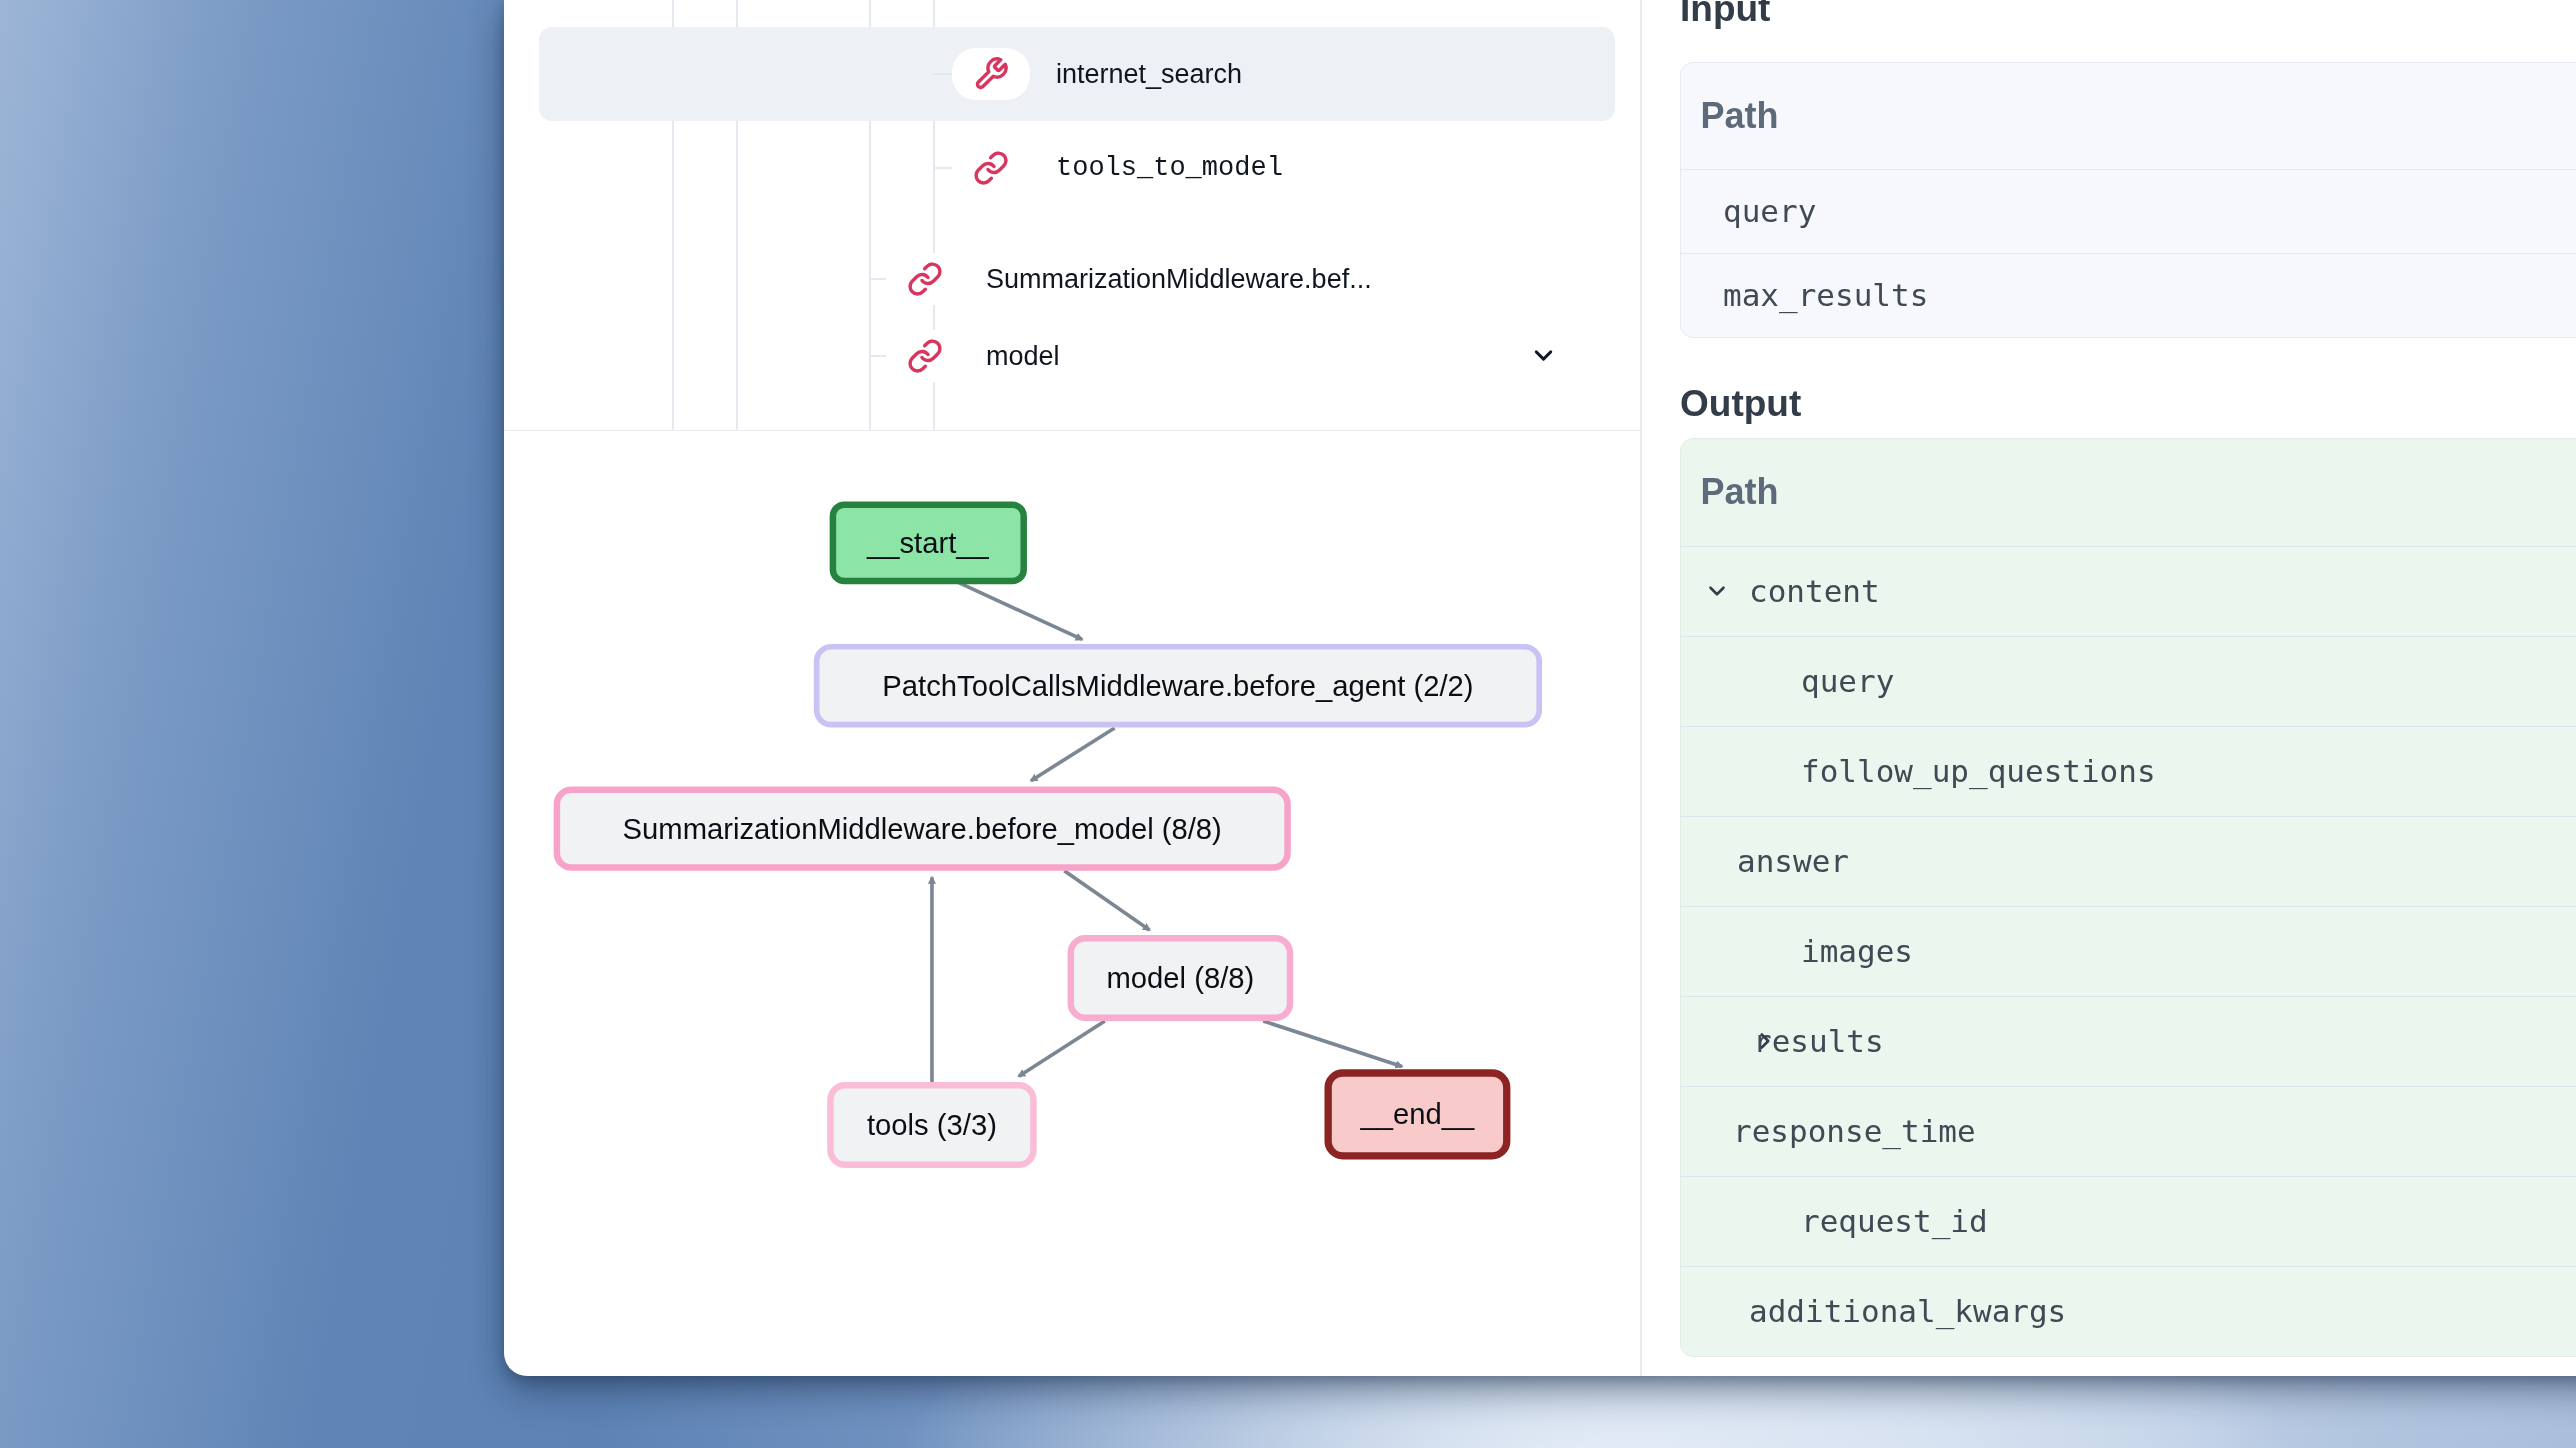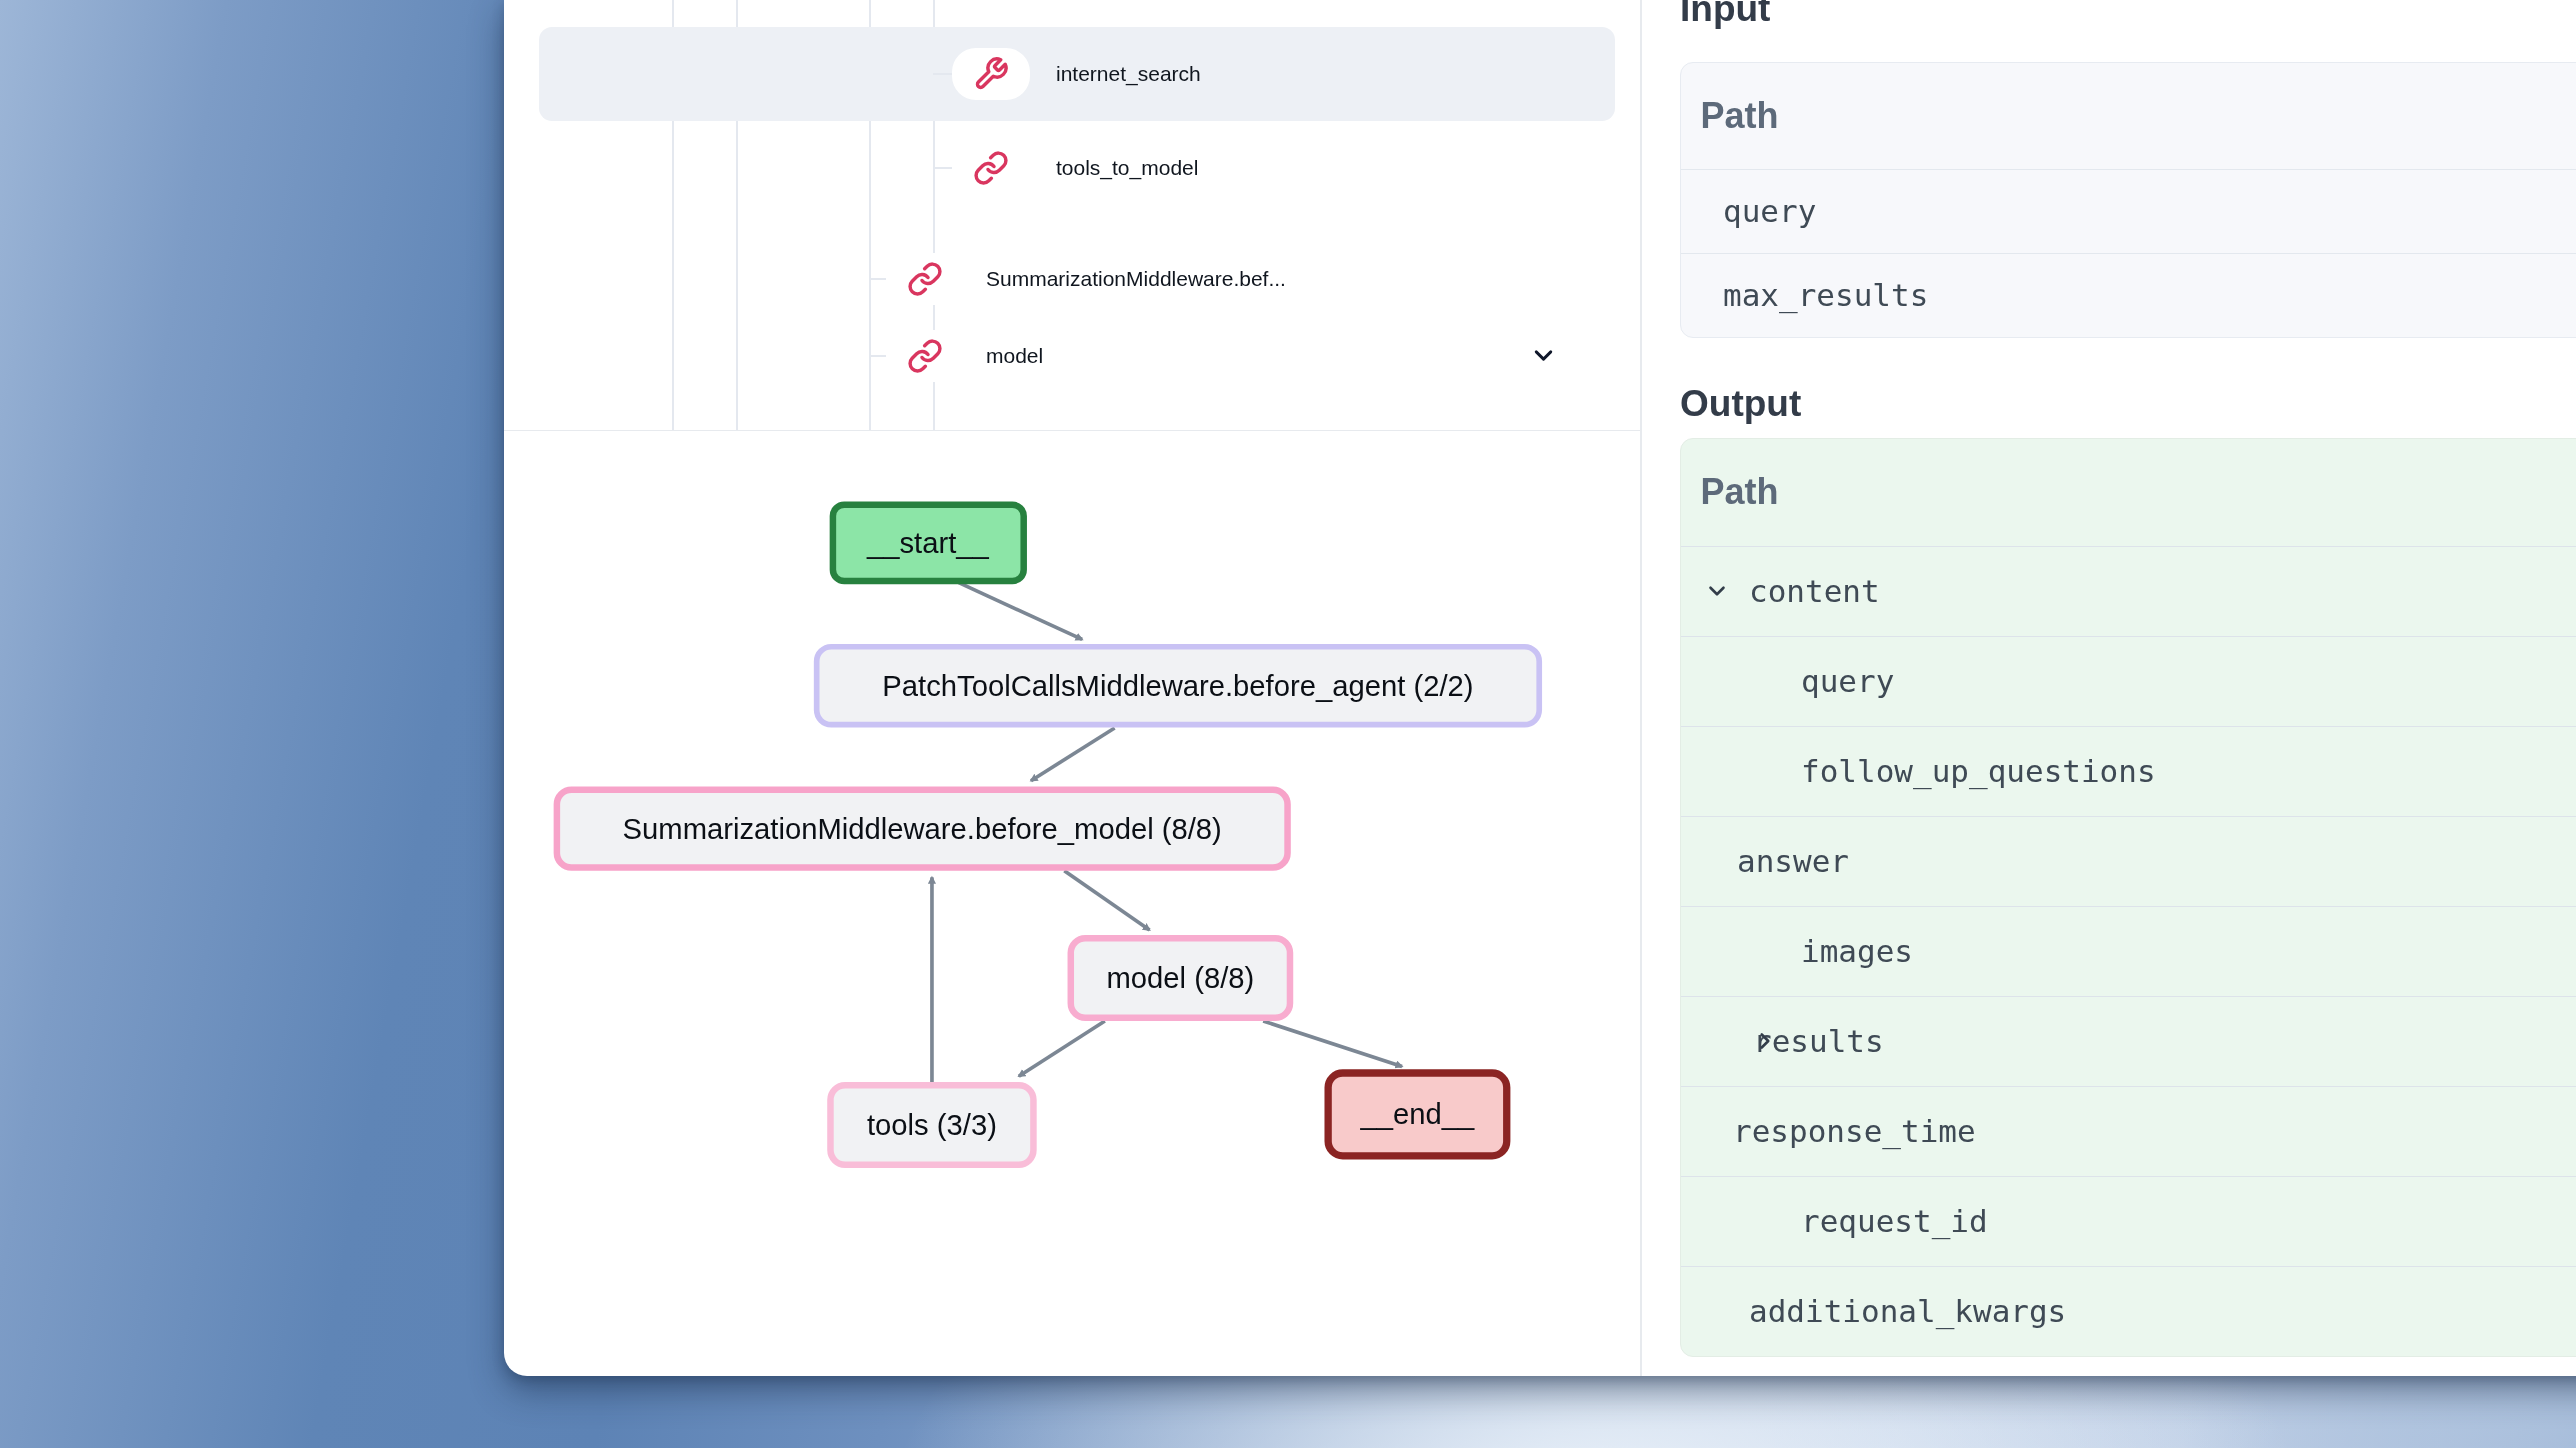--- a/index.html
+++ b/index.html
@@ -17,21 +17,21 @@
     box-shadow:0 14.6px 34px rgba(22,42,72,.48), 0 3.2px 11.4px rgba(22,42,72,.28);
   }
   
   .left-pane{position:absolute;left:0;top:0;width:1136px;height:1376px;}
   .tree{position:absolute;left:0;top:0;width:1136px;height:430px;border-bottom:1.6px solid var(--c-divider);}
   .guide{position:absolute;top:0;bottom:0;width:1.6px;background:var(--c-guide);}
   .tree-row{position:absolute;left:0;width:1136px;height:94px;}
   .row-highlight{position:absolute;left:35px;top:0;width:1076px;height:94px;background:var(--c-highlight);border-radius:13px;}
   .row-stub{position:absolute;height:1.6px;background:var(--c-guide);top:46px;}
   .icon-box{position:absolute;width:78px;height:52px;top:21px;background:#ffffff;border-radius:24px;display:flex;align-items:center;justify-content:center;}
-  .tree-label{position:absolute;top:0;height:94px;display:flex;align-items:center;font-size:21px;color:#10161f;white-space:nowrap;}
+  .tree-label{position:absolute;top:0;height:94px;display:flex;align-items:center;font-size:27px;color:#10161f;white-space:nowrap;}
   .tree-chevron{position:absolute;left:1025px;top:32px;}
   .graph-wrap{position:absolute;left:0;top:430px;width:1136px;height:782px;}
   .node-rect{fill:var(--c-node-fill);}
   .node-text{font-family:"Liberation Sans",sans-serif;font-size:36px;fill:#0b0f15;}
   .edge{stroke:var(--c-edge);stroke-width:4.5;fill:none;}
   
   .v-divider{position:absolute;left:1136px;top:0;width:1.6px;height:1376px;background:var(--c-divider);}
   
   .right-pane{position:absolute;left:1138px;top:0;right:0;bottom:0;padding-left:38px;box-sizing:border-box;}
   .section-title{font-size:37px;font-weight:700;color:#333c49;line-height:39px;}
@@ -75,21 +75,21 @@
             <div class="tree-label" style="left: 552px;">internet_search</div>
           </div>
           <div class="tree-row" style="top: 121px;">
             <div class="row-stub" style="left: 429px; width: 19.5px;"></div>
             <div class="icon-box" style="left: 448px;">
               <svg width="36" height="36" viewBox="0 0 24 24">
                 <path d="M10 13a5 5 0 0 0 7.54.54l3-3a5 5 0 0 0-7.07-7.07l-1.72 1.71" fill="none" stroke="#d9365f" stroke-width="2.3" stroke-linecap="round" stroke-linejoin="round"></path>
                 <path d="M14 11a5 5 0 0 0-7.54-.54l-3 3a5 5 0 0 0 7.07 7.07l1.71-1.71" fill="none" stroke="#d9365f" stroke-width="2.3" stroke-linecap="round" stroke-linejoin="round"></path>
               </svg>
             </div>
-            <div class="tree-label" style="left: 552px;">tools_to_model</div>
+            <div class="tree-label" style="left: 552px; font-family: Liberation Mono, monospace;">tools_to_model</div>
           </div>
           <div class="tree-row" style="top: 232px;">
             <div class="row-stub" style="left: 365px; width: 17px;"></div>
             <div class="icon-box" style="left: 382px;">
               <svg width="36" height="36" viewBox="0 0 24 24">
                 <path d="M10 13a5 5 0 0 0 7.54.54l3-3a5 5 0 0 0-7.07-7.07l-1.72 1.71" fill="none" stroke="#d9365f" stroke-width="2.3" stroke-linecap="round" stroke-linejoin="round"></path>
                 <path d="M14 11a5 5 0 0 0-7.54-.54l-3 3a5 5 0 0 0 7.07 7.07l1.71-1.71" fill="none" stroke="#d9365f" stroke-width="2.3" stroke-linecap="round" stroke-linejoin="round"></path>
               </svg>
             </div>
             <div class="tree-label" style="left: 482px;">SummarizationMiddleware.bef...</div>

